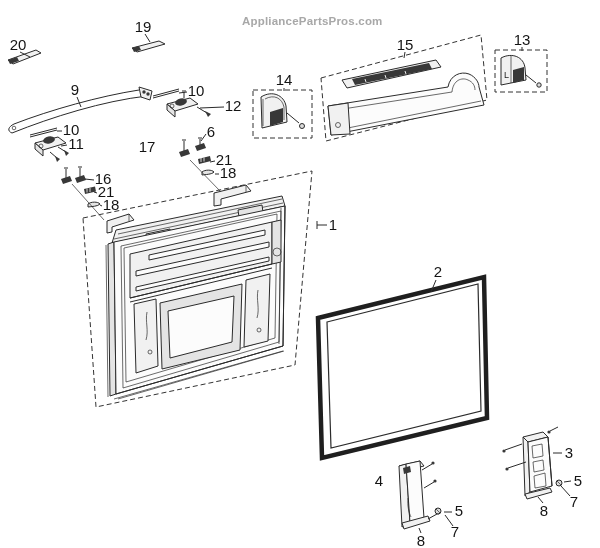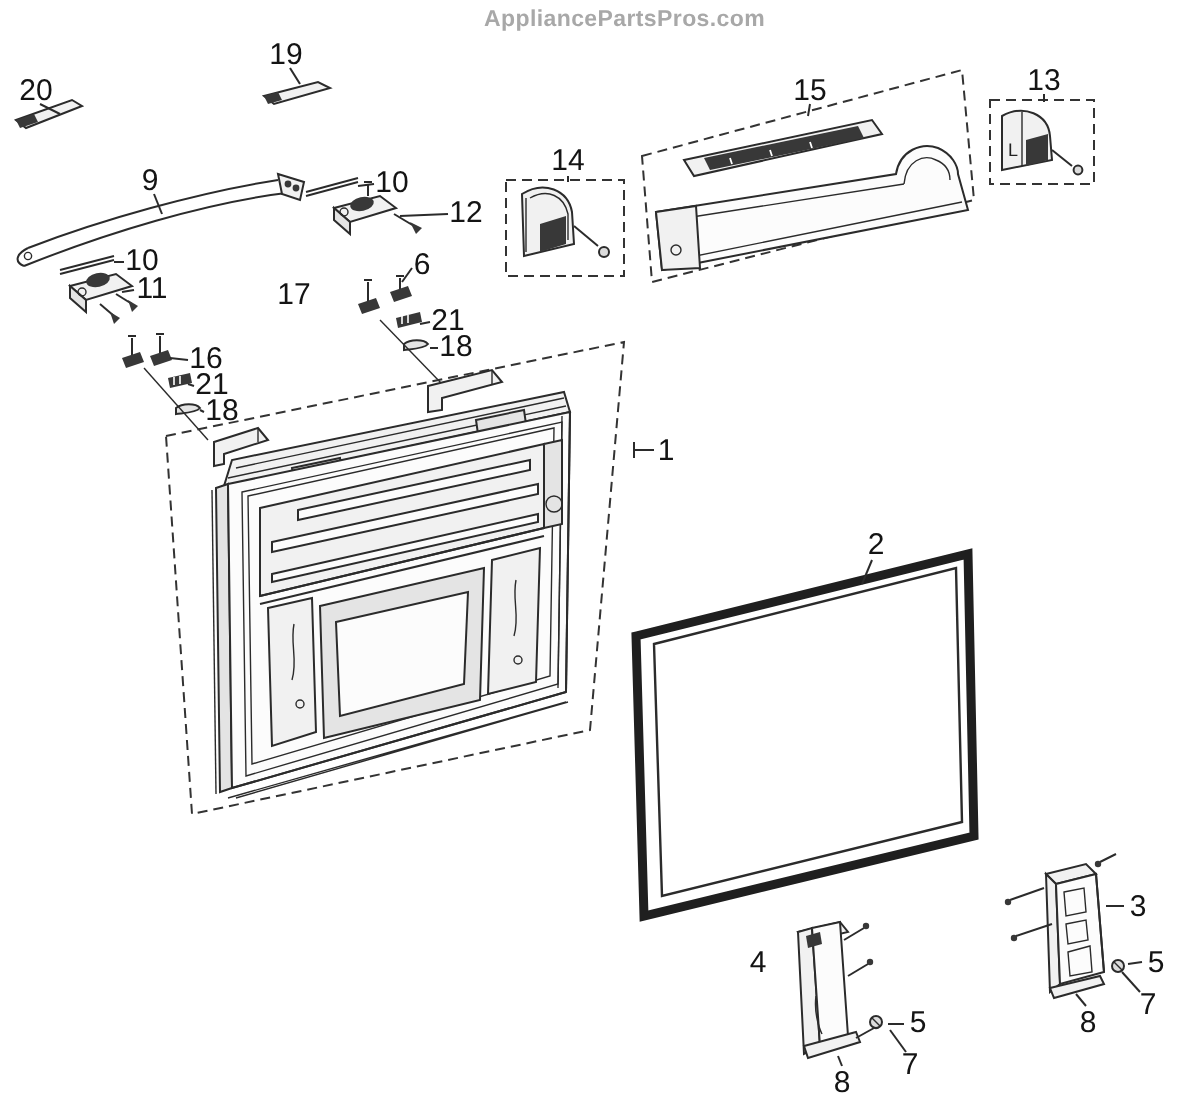--- a/index.html
+++ b/index.html
@@ -2,21 +2,21 @@
 <html><head>
 <meta charset="utf-8">
 <style>
   html,body { margin:0; padding:0; background:#fff; }
   .stage {
     position:relative; width:600px; height:548px; background:#ffffff;
     font-family:"Liberation Sans", sans-serif; overflow:hidden;
   }
   .stage svg { position:absolute; left:0; top:0; }
   .watermark {
-    position:absolute; left:242px; top:4px;
+    position:absolute; left:242px; top:15px;
     font-family:"Liberation Sans", sans-serif;
     font-size:11.5px; font-weight:bold; letter-spacing:.2px;
     color:#a8a8a8; user-select:none;
   }
   text.co {
     font-family:"Liberation Sans", sans-serif;
     font-size:15px; fill:#141414;
   }
   text.mark { font-family:"Liberation Sans", sans-serif; font-size:9px; fill:#222; }
   .ln   { stroke:#2b2b2b; stroke-width:1; fill:none; }

